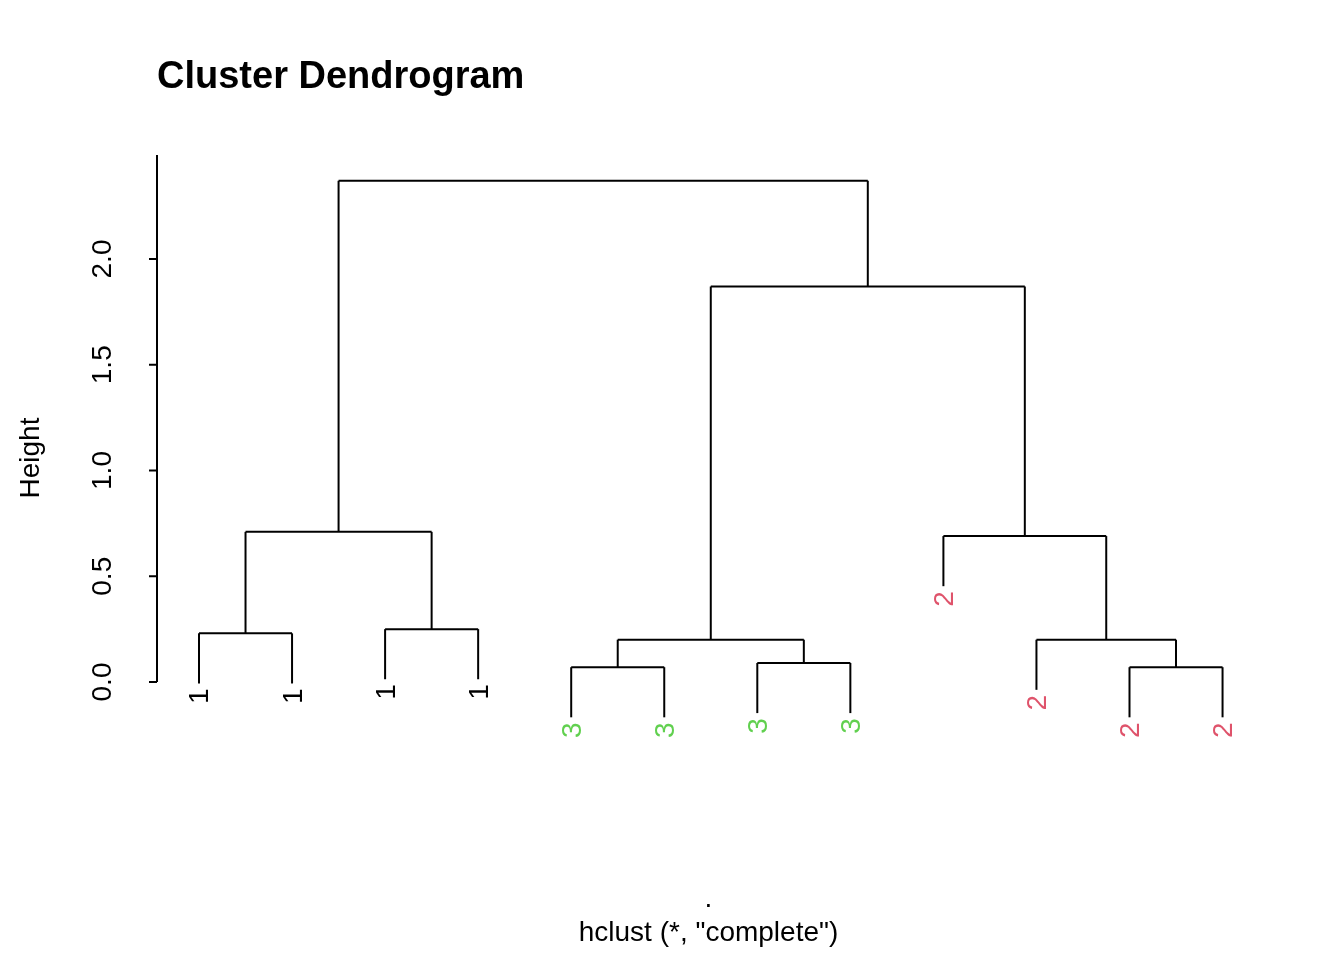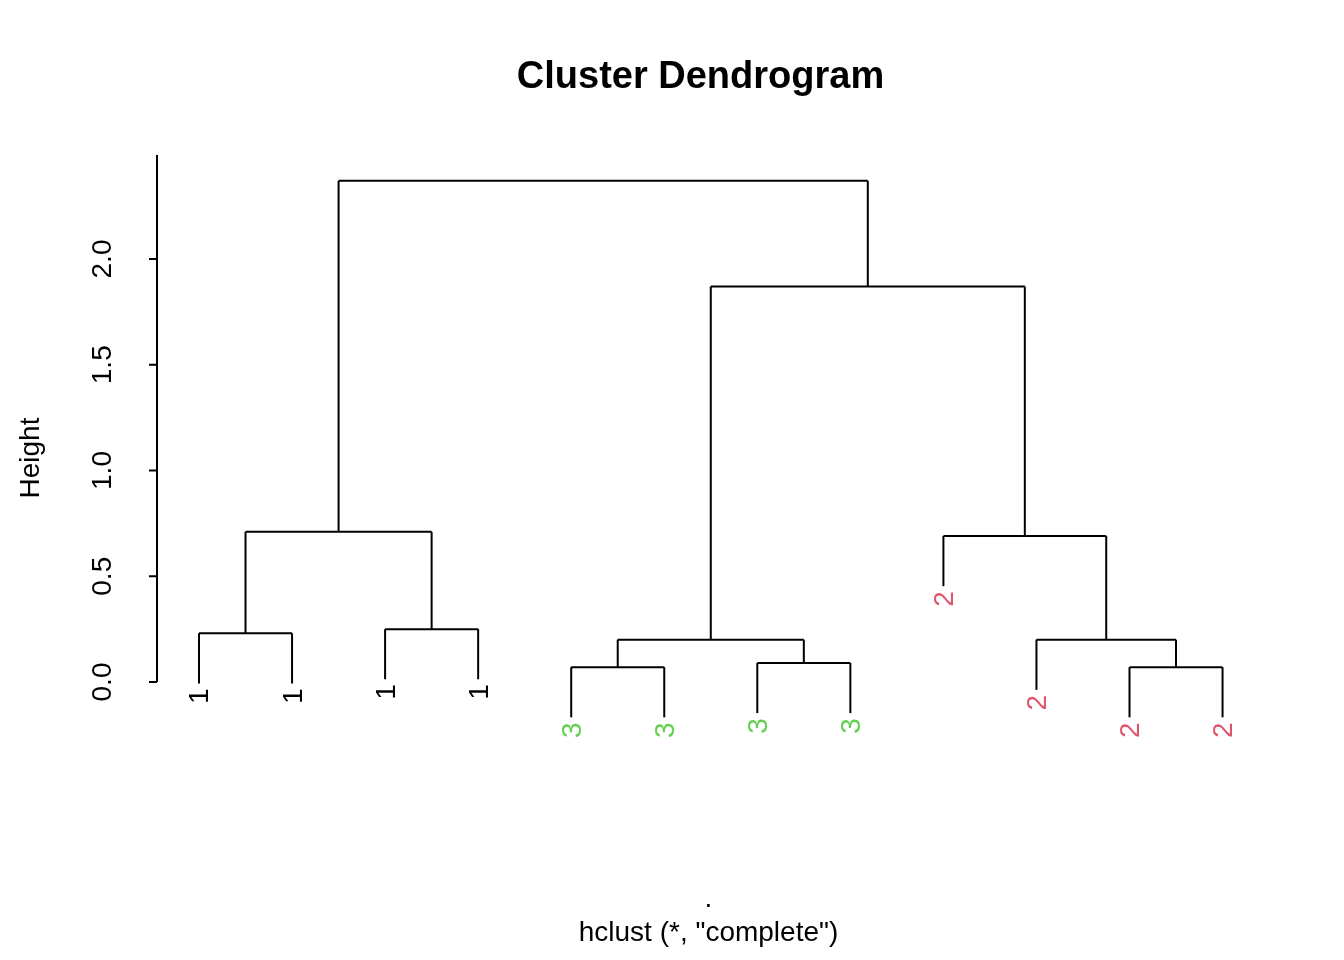--- a/index.html
+++ b/index.html
@@ -8,23 +8,22 @@
     width: 1344px;
     height: 960px;
     background: #ffffff;
     font-family: "Liberation Sans", sans-serif;
     color: #000000;
     overflow: hidden;
   }
   #chart-title {
     position: absolute;
     top: 56px;
-    left: 149px;
+    left: 157px;
     width: 1103px;
-    text-align: center;
     font-size: 38px;
     font-weight: bold;
     line-height: 1;
   }
   #y-axis-title {
     position: absolute;
     top: 458px;
     left: 30px;
     transform: translate(-50%, -50%) rotate(-90deg);
     font-size: 28px;

